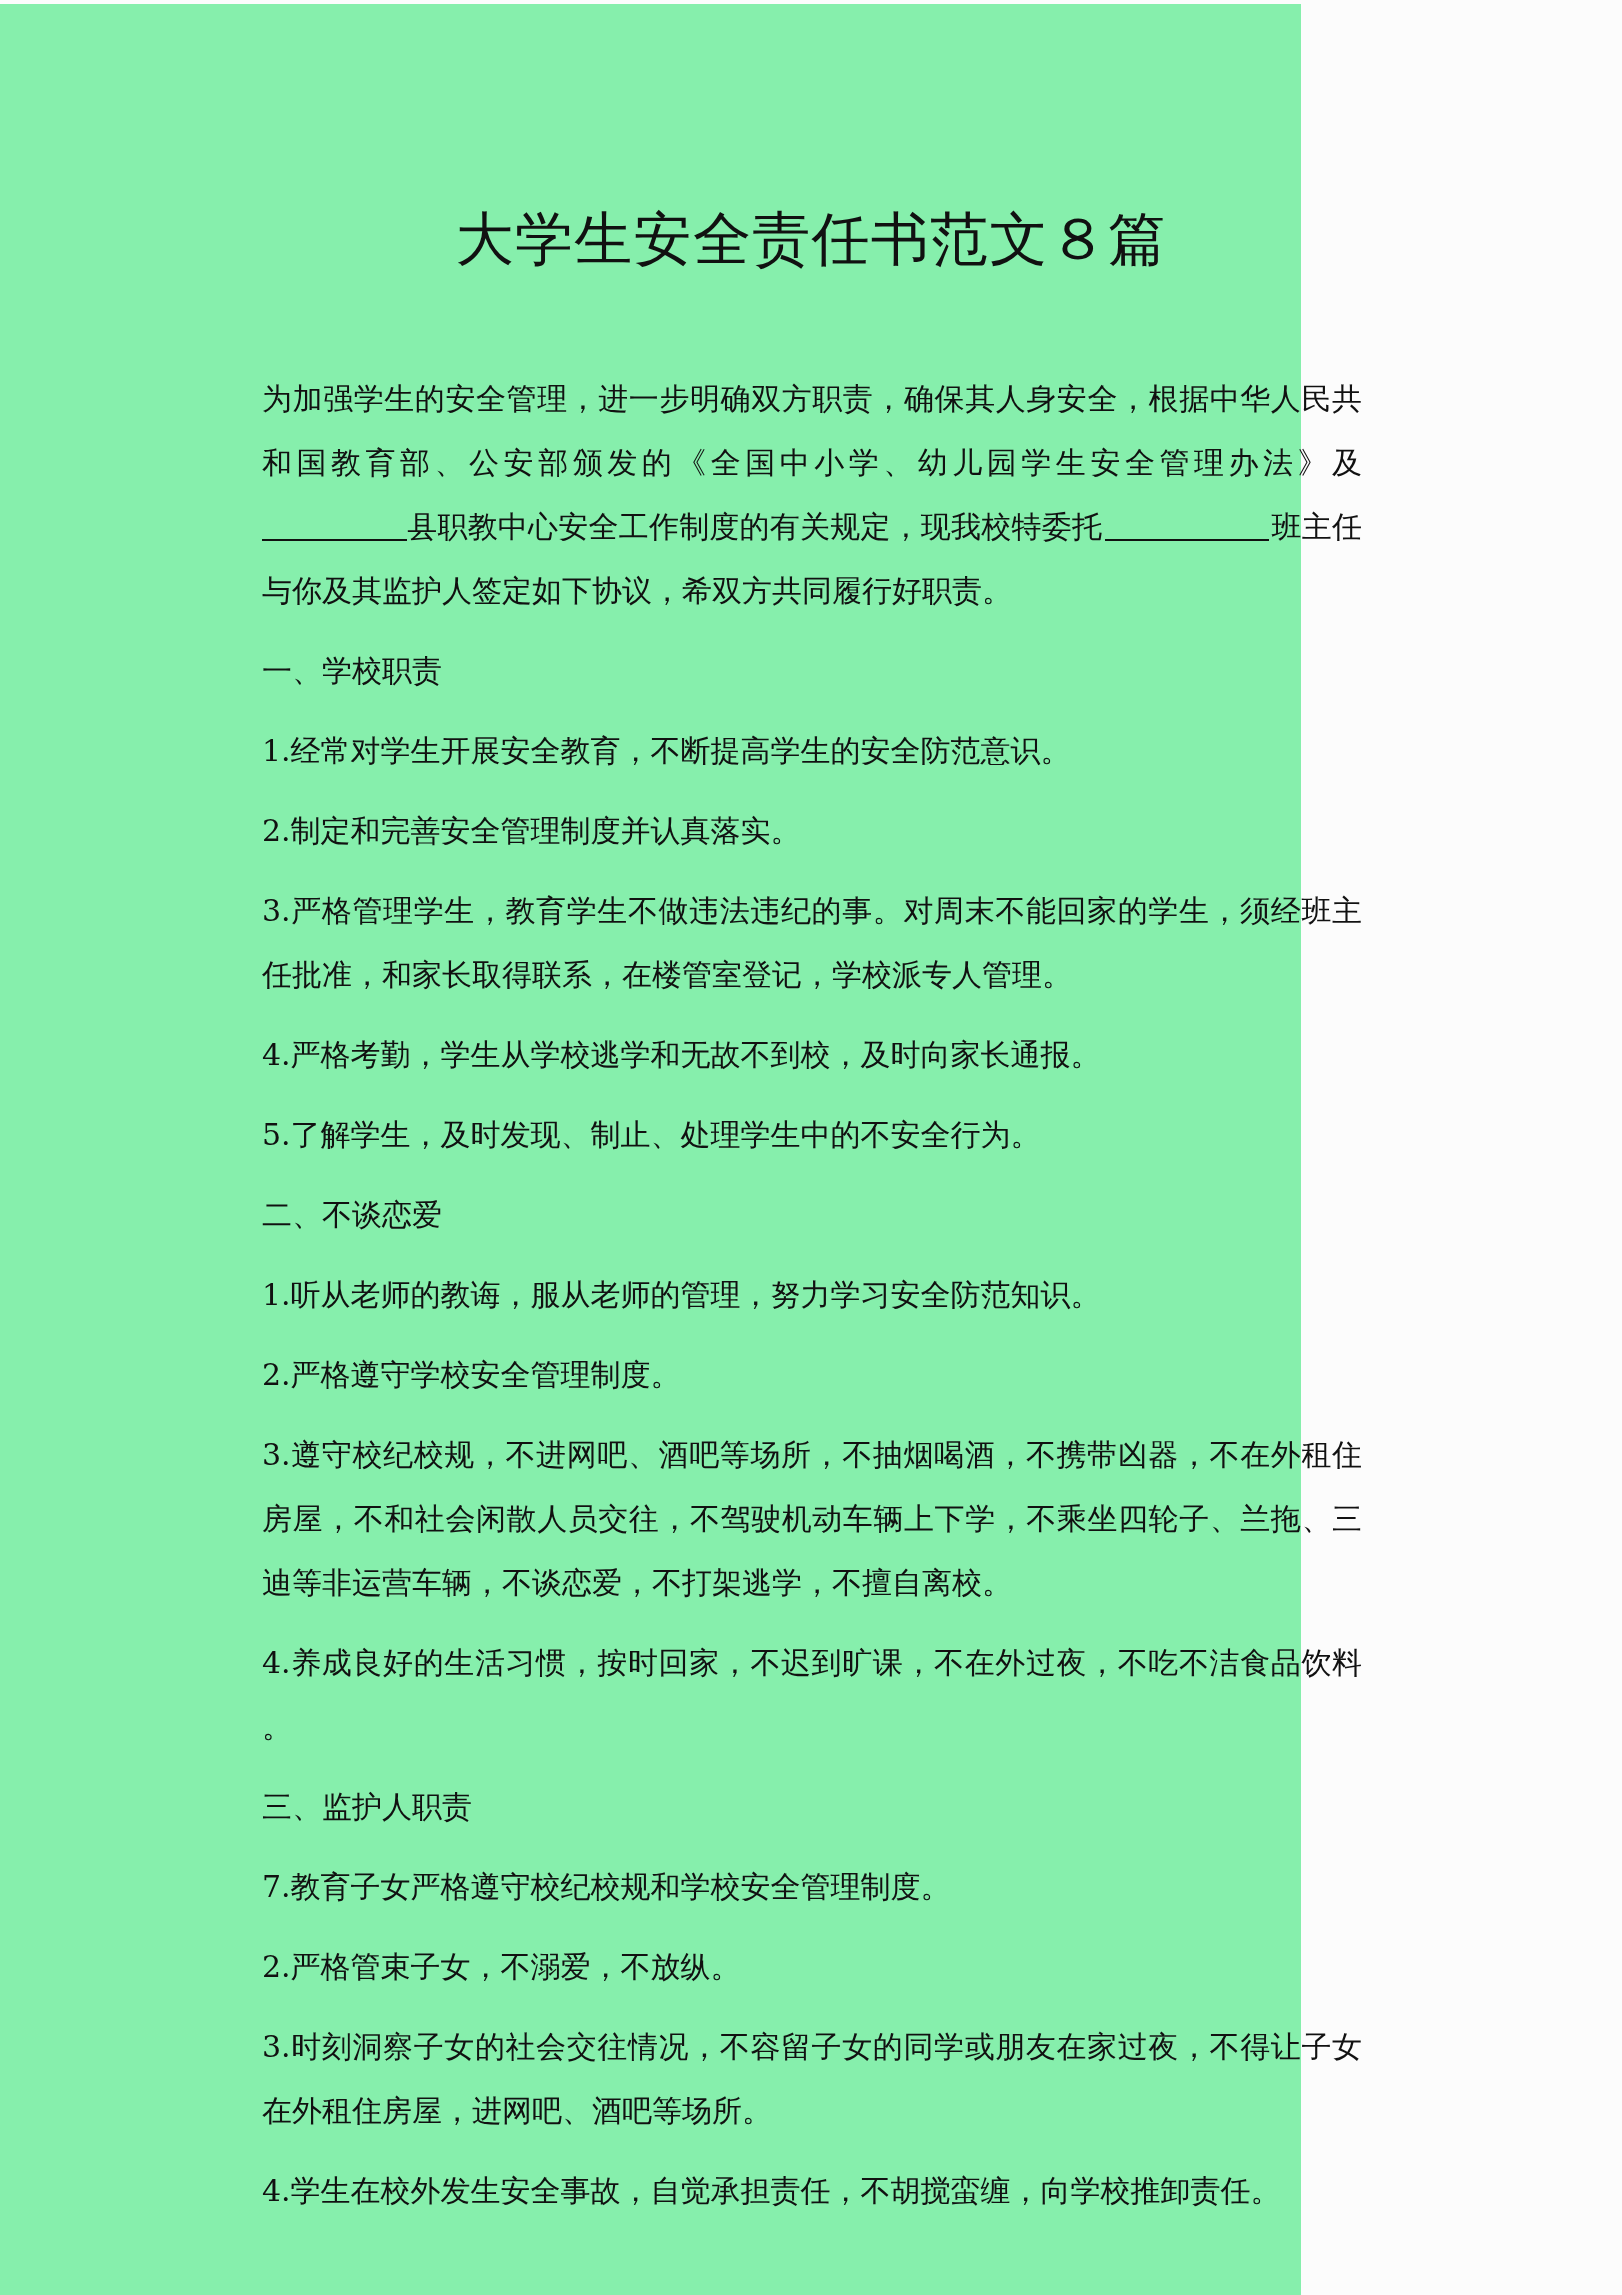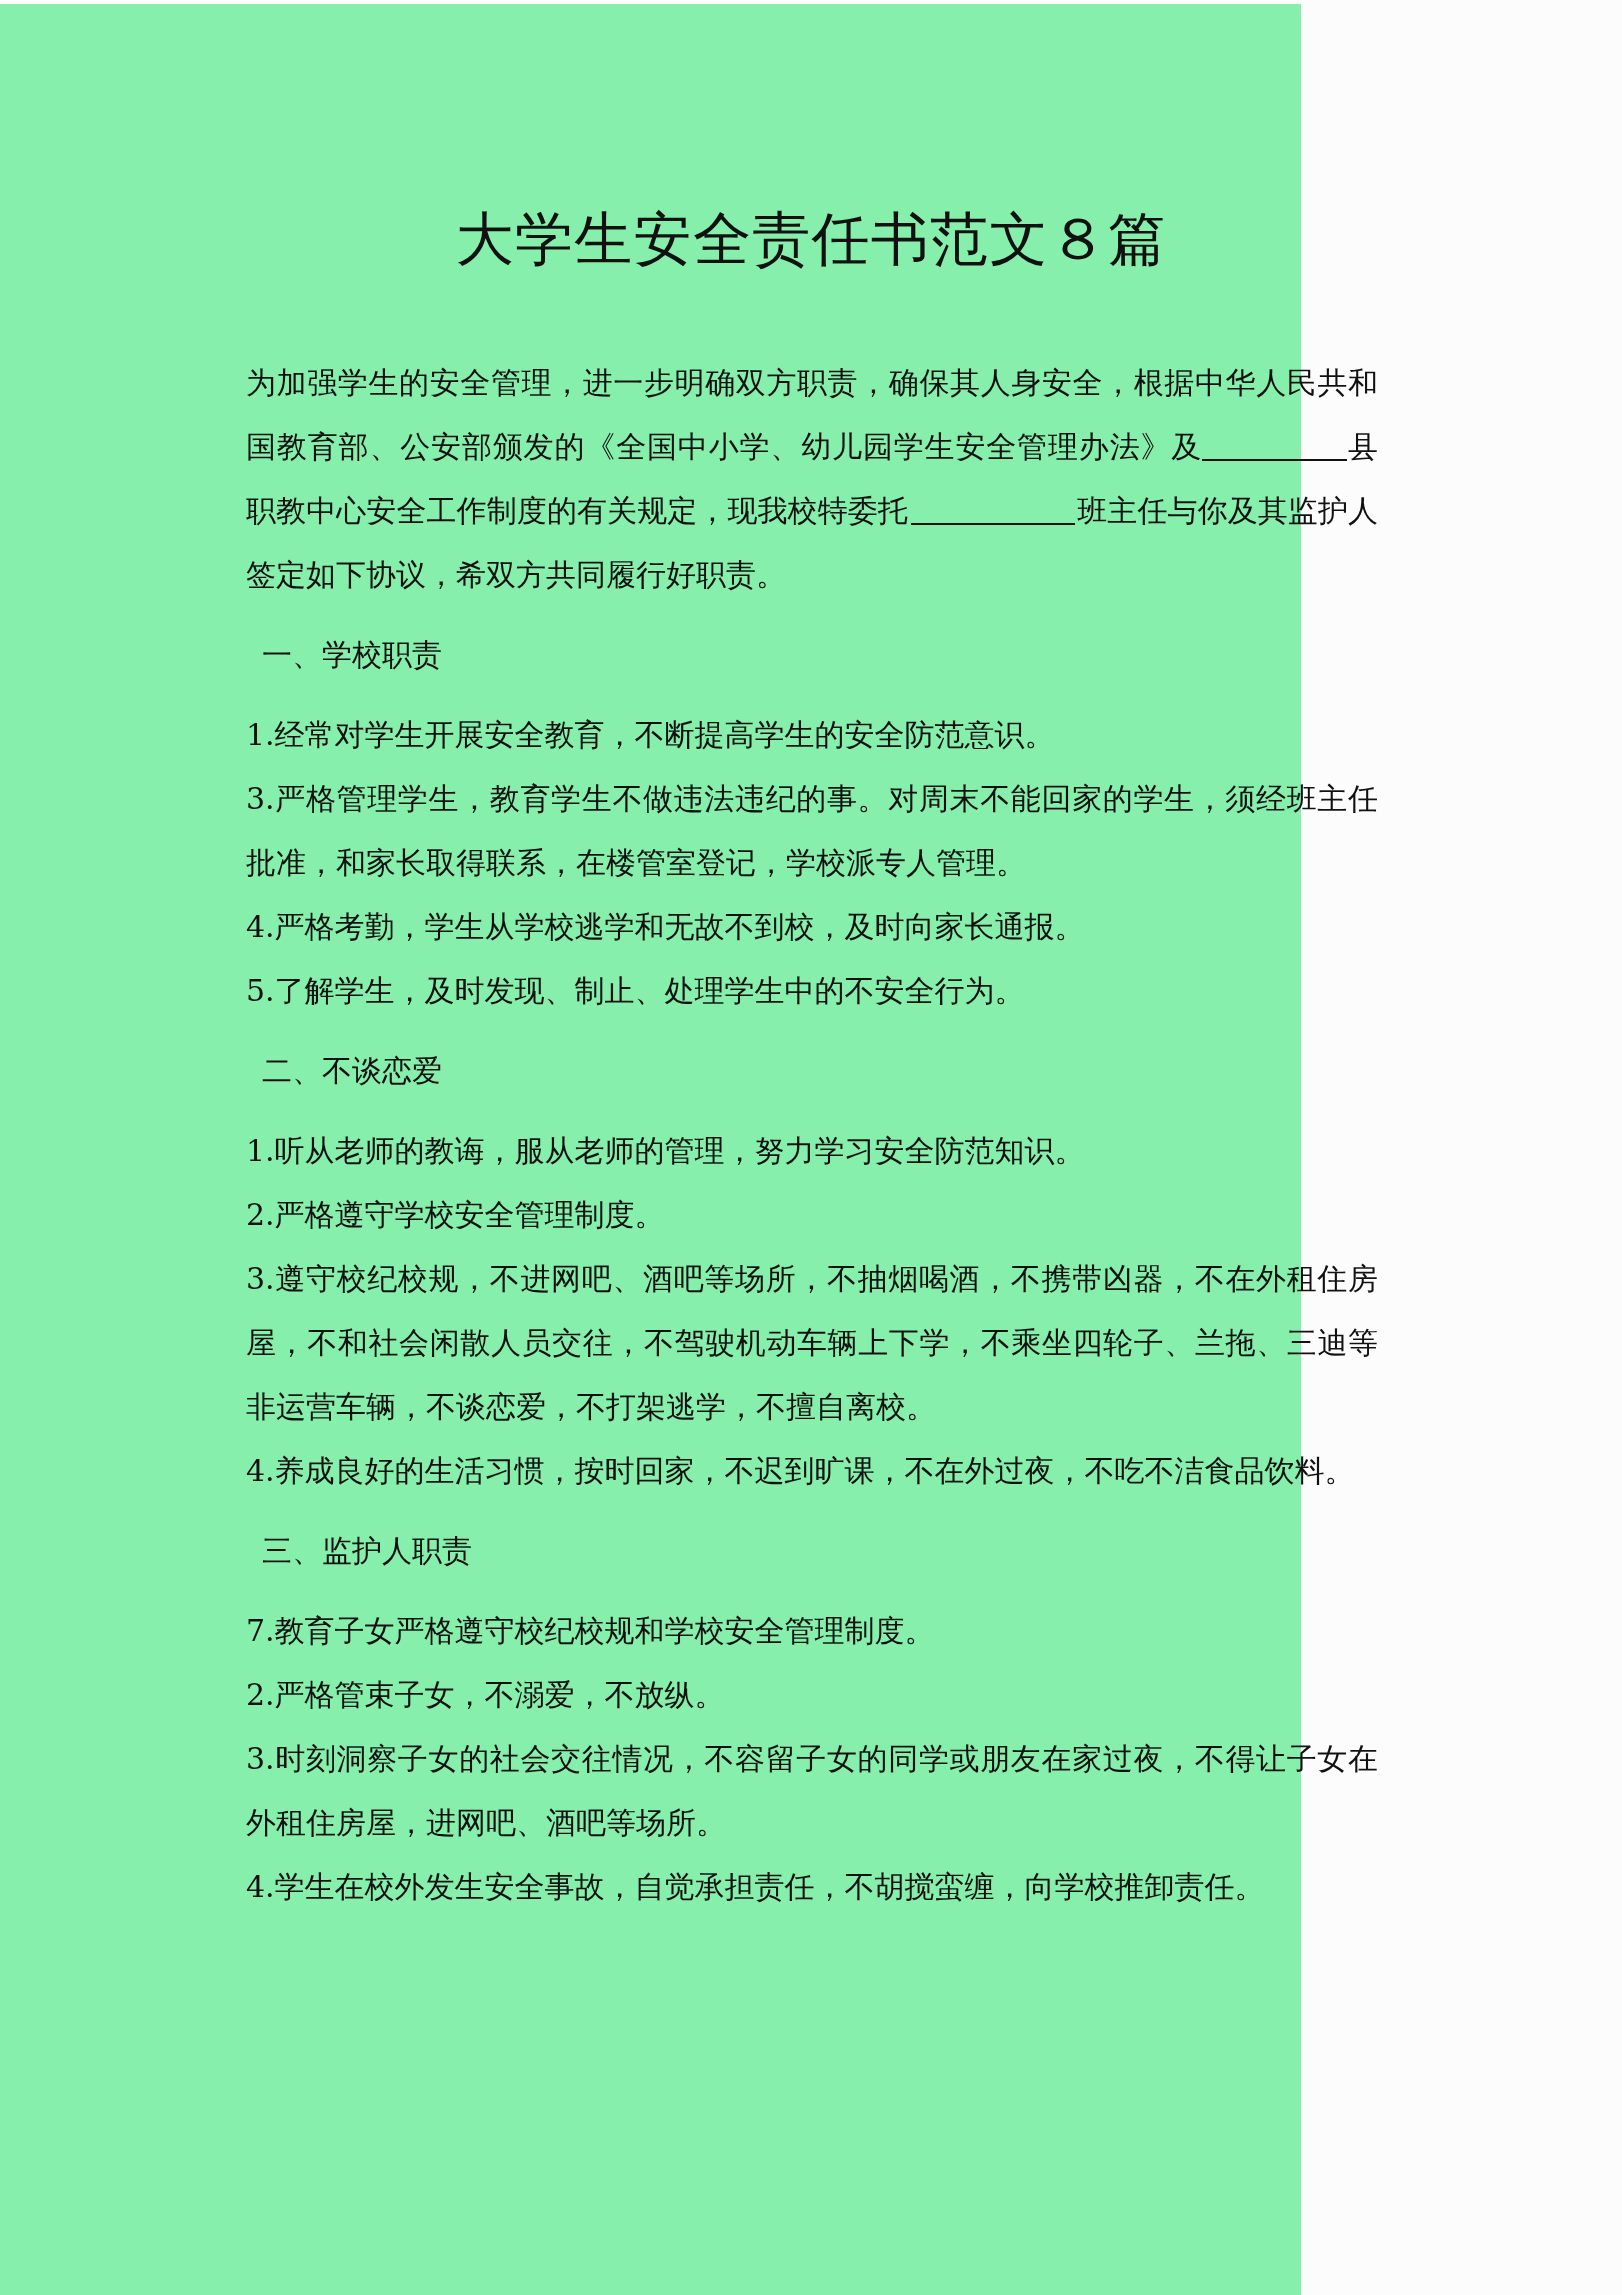--- a/index.html
+++ b/index.html
@@ -36,21 +36,21 @@
   }
   .body {
     position: absolute;
     left: 246px;
     top: 347px;
     width: 1132px;
     font-size: 30px;
     line-height: 64px;
   }
   .para {
-    margin: 0;
+    margin: 16px;
     padding: 0;
     text-align: justify;
     text-align-last: left;
     word-break: break-all;
     line-break: anywhere;
   }
   .blank {
     display: inline-block;
     border-bottom: 2px solid #111;
     height: 37px;
@@ -68,20 +68,21 @@
 
   <h1 class="doc-title">大学生安全责任书范文８篇</h1>
 
   <div class="body">
 
     <p class="para"><span>为加强学生的安全管理，进一步明确双方职责，确保其人身安全，根据中华人民共和国教育部、公安部颁发的《全国中小学、幼儿园学生安全管理办法》及</span><span class="blank blank-1"></span><span>县职教中心安全工作制度的有关规定，现我校特委托</span><span class="blank blank-2"></span><span>班主任与你及其监护人签定如下协议，希双方共同履行好职责。</span></p>
 
     <div>
       <p class="para heading">一、学校职责</p>
       <p class="para">1.经常对学生开展安全教育，不断提高学生的安全防范意识。</p>
+      <p class="para">2.制定和完善安全管理制度并认真落实。</p>
       <p class="para">3.严格管理学生，教育学生不做违法违纪的事。对周末不能回家的学生，须经班主任批准，和家长取得联系，在楼管室登记，学校派专人管理。</p>
       <p class="para">4.严格考勤，学生从学校逃学和无故不到校，及时向家长通报。</p>
       <p class="para">5.了解学生，及时发现、制止、处理学生中的不安全行为。</p>
     </div>
 
     <div>
       <p class="para heading">二、不谈恋爱</p>
       <p class="para">1.听从老师的教诲，服从老师的管理，努力学习安全防范知识。</p>
       <p class="para">2.严格遵守学校安全管理制度。</p>
       <p class="para">3.遵守校纪校规，不进网吧、酒吧等场所，不抽烟喝酒，不携带凶器，不在外租住房屋，不和社会闲散人员交往，不驾驶机动车辆上下学，不乘坐四轮子、兰拖、三迪等非运营车辆，不谈恋爱，不打架逃学，不擅自离校。</p>

